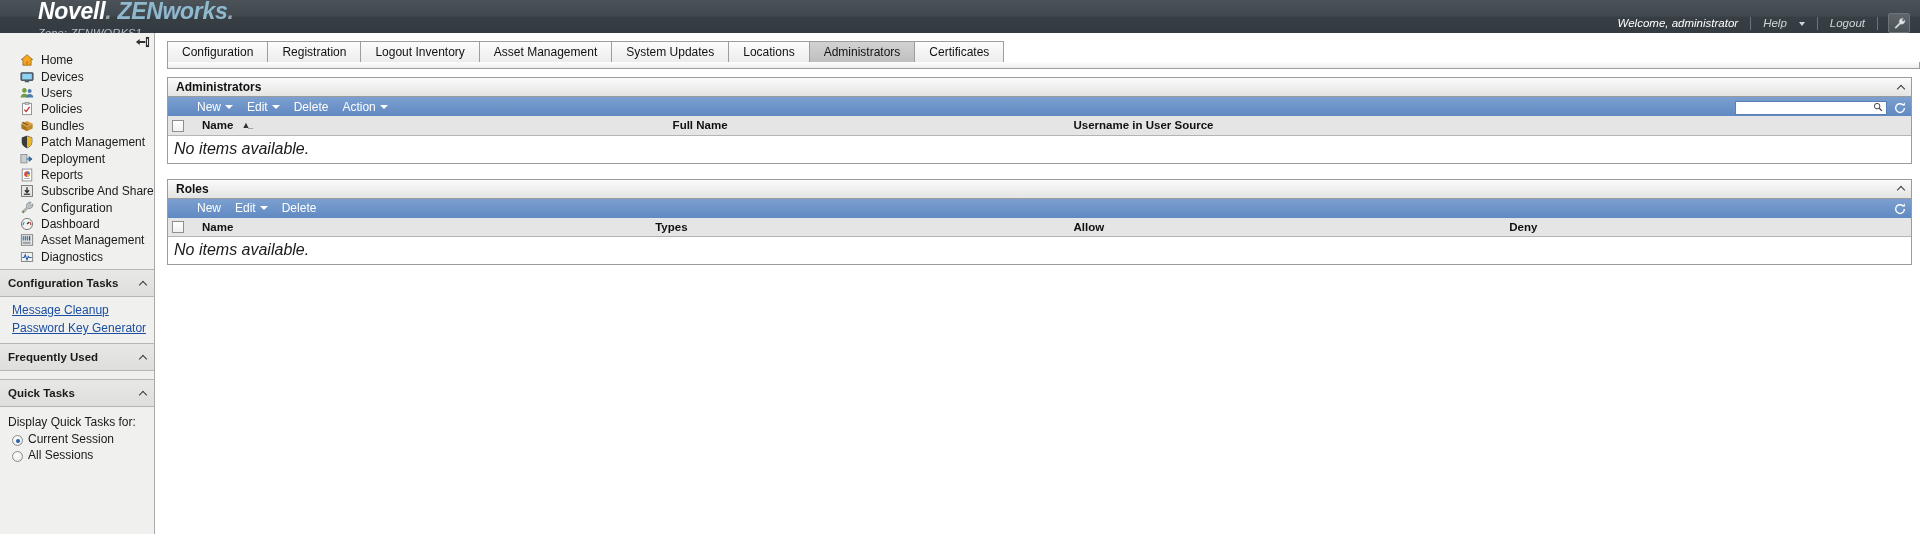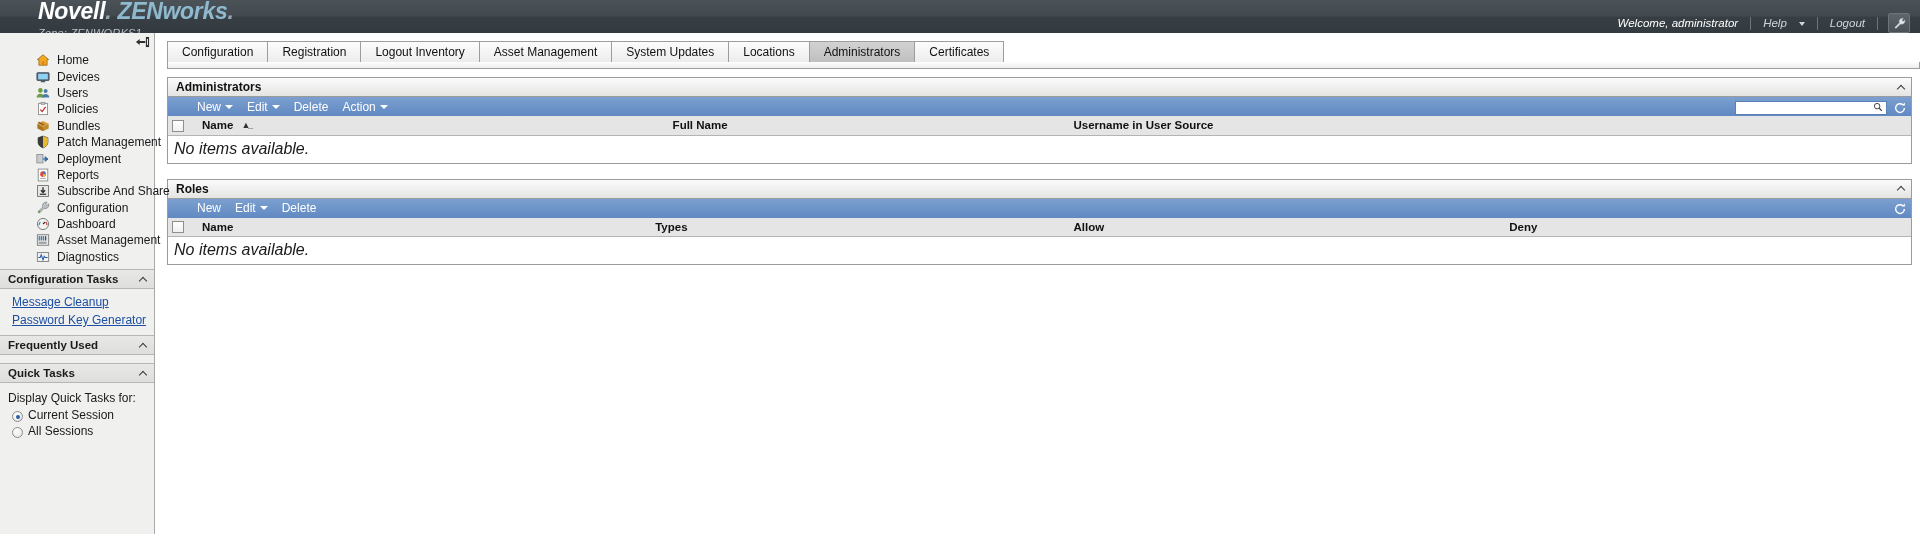--- a/index.html
+++ b/index.html
@@ -93,21 +93,21 @@
     padding-right: 4px;
     background: #f0f0ef;
   }
   .collapse-btn {
     cursor: pointer;
     display: flex; align-items: center;
     color: #2a2a2a;
     font-size: 13px;
     line-height: 1;
   }
-  .nav-list { padding: 2px 0 4px 16px; }
+  .nav-list { padding: 2px 0 4px 0; }
   .nav-item {
     display: flex;
     align-items: center;
     gap: 7px;
     padding: 1px 0 1px 20px;
     height: 16.4px;
     cursor: pointer;
     color: #1a1a1a;
     font-size: 12px;
     white-space: nowrap;
@@ -116,21 +116,21 @@
     width: 14px; height: 14px;
     flex: 0 0 14px;
     display: flex; align-items: center; justify-content: center;
   }
 
   
   .sec-head {
     background: linear-gradient(180deg, #e8e8e6 0%, #dededc 100%);
     border-top: 1px solid #b6b6b4;
     border-bottom: 1px solid #b6b6b4;
-    height: 20px;
+    height: 28px;
     display: flex;
     align-items: center;
     justify-content: space-between;
     padding: 0 6px 0 8px;
     font-weight: bold;
     font-size: 11.5px;
     color: #1a1a1a;
     cursor: pointer;
   }
   .chev-up {

